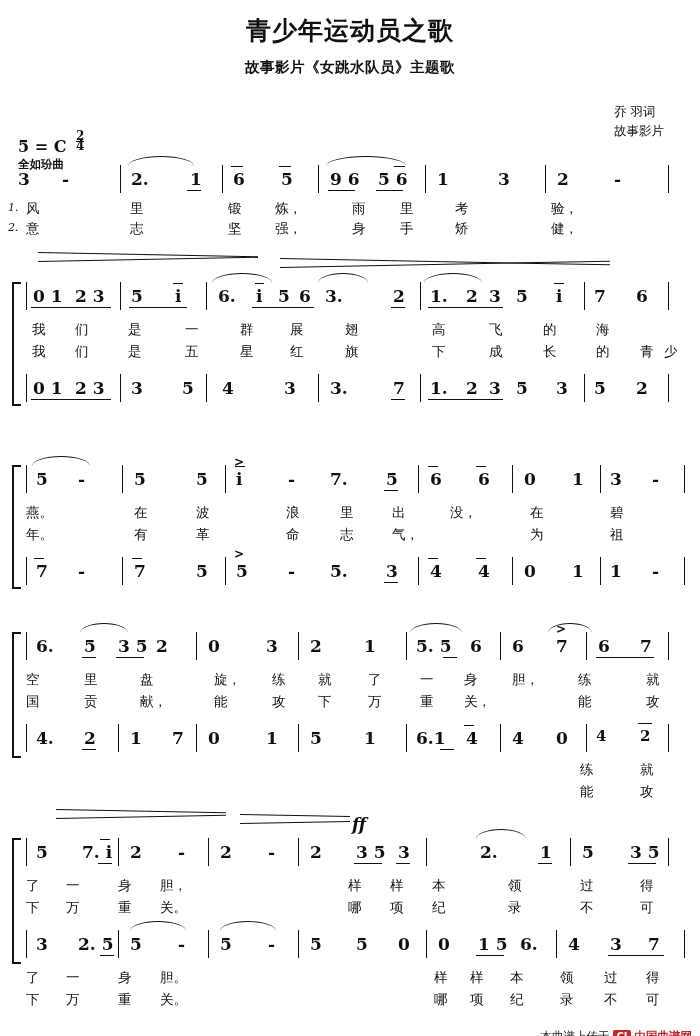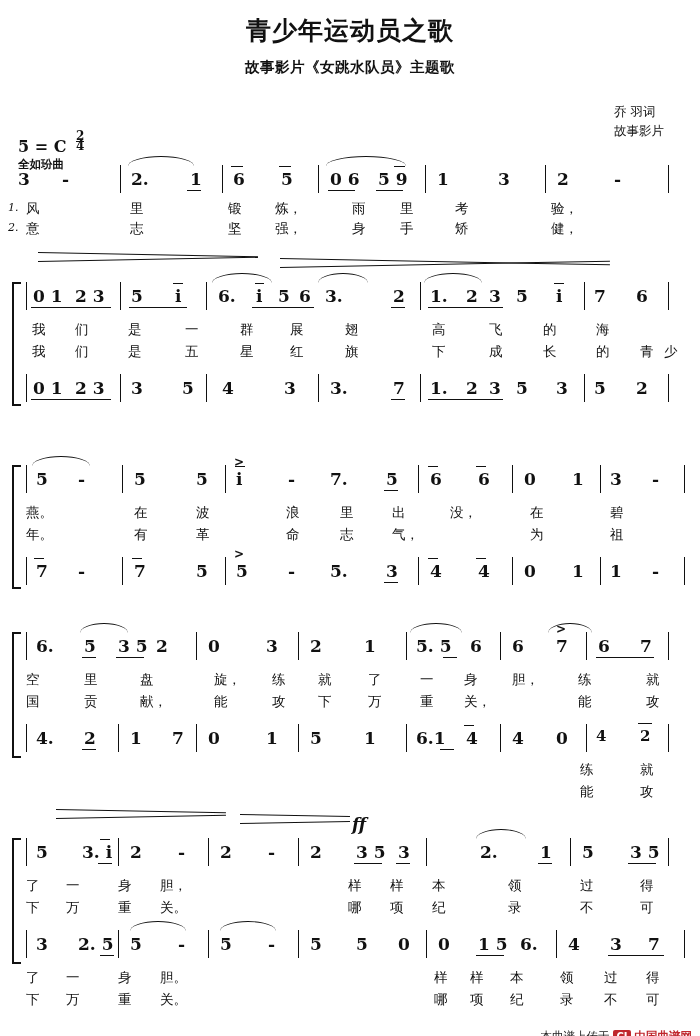--- a/index.html
+++ b/index.html
@@ -216,23 +216,23 @@
       <div class="barline" style="left:120px;top:-4px;height:28px;"></div>
       <div class="tok" style="left:131px;top:0;">2.</div>
       <div class="tok" style="left:190px;top:0;">1</div>
       <div class="underline" style="left:187px;top:21px;width:14px;"></div>
       <div class="barline" style="left:222px;top:-4px;height:28px;"></div>
       <div class="tok" style="left:233px;top:0;">6</div>
       <div class="overline" style="left:231px;top:-3px;width:12px;"></div>
       <div class="tok" style="left:281px;top:0;">5</div>
       <div class="overline" style="left:279px;top:-3px;width:12px;"></div>
       <div class="barline" style="left:318px;top:-4px;height:28px;"></div>
-      <div class="tok" style="left:330px;top:0;">0 6</div>
+      <div class="tok" style="left:330px;top:0;">9 6</div>
       <div class="underline" style="left:328px;top:21px;width:27px;"></div>
-      <div class="tok" style="left:378px;top:0;">5 9</div>
+      <div class="tok" style="left:378px;top:0;">5 6</div>
       <div class="underline" style="left:376px;top:21px;width:27px;"></div>
       <div class="overline" style="left:394px;top:-3px;width:11px;"></div>
       <div class="barline" style="left:425px;top:-4px;height:28px;"></div>
       <div class="tok" style="left:437px;top:0;">1</div>
       <div class="tok" style="left:498px;top:0;">3</div>
       <div class="barline" style="left:545px;top:-4px;height:28px;"></div>
       <div class="tok" style="left:557px;top:0;">2</div>
       <div class="tok" style="left:614px;top:0;">-</div>
       <div class="barline" style="left:668px;top:-4px;height:28px;"></div>
       <div class="slur" style="left:128px;top:-13px;width:66px;"></div>
@@ -559,21 +559,21 @@
   <div class="cresc" style="left:56px;top:795px;width:170px;"></div>
   <div class="cresc" style="left:240px;top:800px;width:110px;"></div>
   <div class="dyn" style="left:352px;top:800px;">ff</div>
 
   <div class="system" style="top:828px;height:180px;">
     <div class="brace" style="left:12px;top:-4px;height:122px;"></div>
 
     <div class="notes-row" style="top:0;">
       <div class="barline" style="left:26px;top:-4px;height:28px;"></div>
       <div class="tok" style="left:36px;top:0;">5</div>
-      <div class="tok" style="left:82px;top:0;">3. i</div>
+      <div class="tok" style="left:82px;top:0;">7. i</div>
       <div class="overline" style="left:100px;top:-3px;width:10px;"></div>
       <div class="underline" style="left:98px;top:21px;width:14px;"></div>
       <div class="barline" style="left:118px;top:-4px;height:28px;"></div>
       <div class="tok" style="left:130px;top:0;">2</div>
       <div class="tok" style="left:178px;top:0;">-</div>
       <div class="barline" style="left:208px;top:-4px;height:28px;"></div>
       <div class="tok" style="left:220px;top:0;">2</div>
       <div class="tok" style="left:268px;top:0;">-</div>
       <div class="barline" style="left:298px;top:-4px;height:28px;"></div>
       <div class="tok" style="left:310px;top:0;">2</div>

